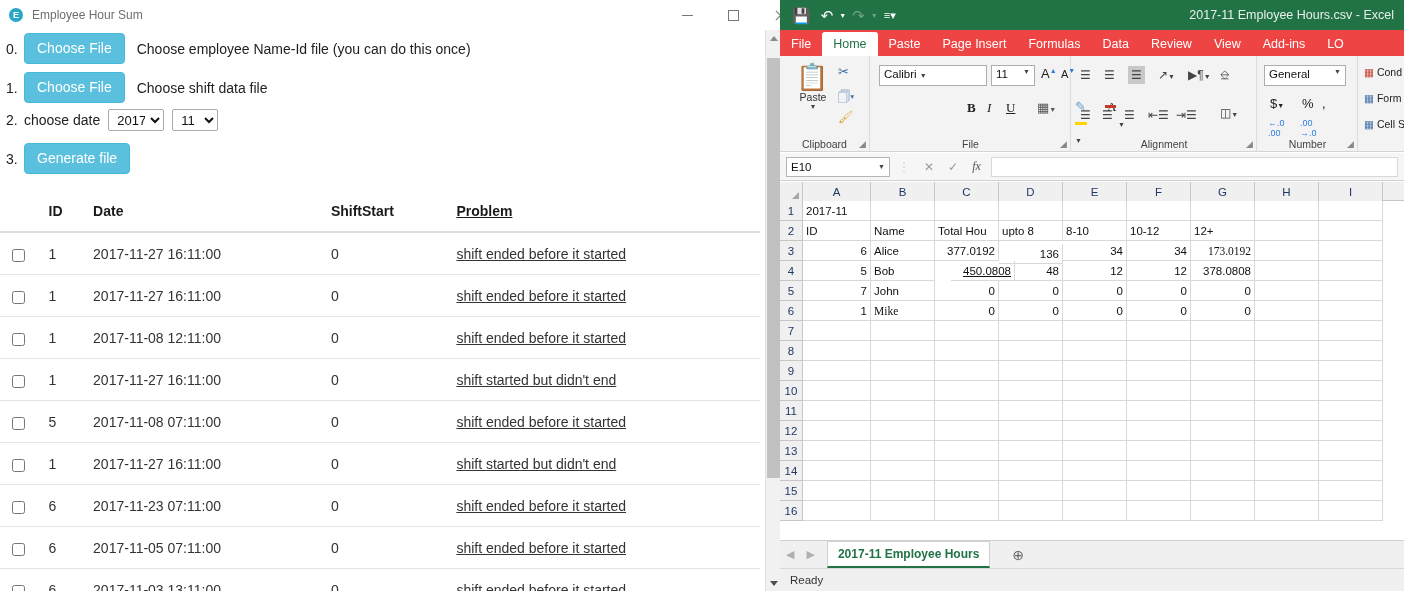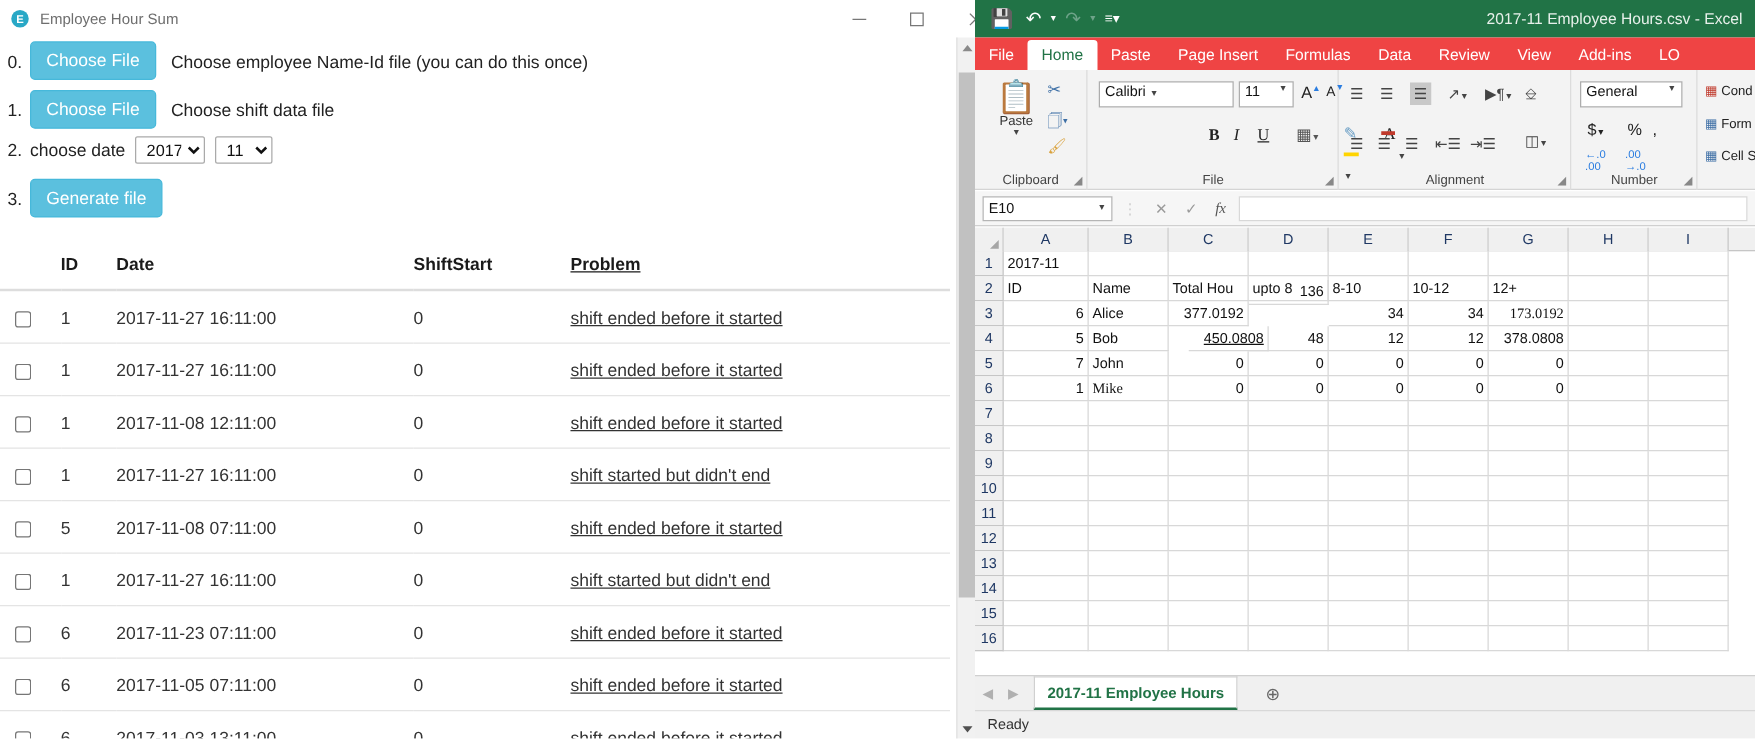--- a/index.html
+++ b/index.html
@@ -579,21 +579,21 @@
           <div class="gcell" style="left: 155px; top: 39px; width: 64px;">Total Hou</div>
           <div class="gcell" style="left: 219px; top: 39px; width: 64px;">upto 8</div>
           <div class="gcell" style="left: 283px; top: 39px; width: 64px;">8-10</div>
           <div class="gcell" style="left: 347px; top: 39px; width: 64px;">10-12</div>
           <div class="gcell" style="left: 411px; top: 39px; width: 64px;">12+</div>
           <div class="gcell" style="left: 475px; top: 39px; width: 64px;"></div>
           <div class="gcell" style="left: 539px; top: 39px; width: 64px;"></div>
           <div class="gcell num" style="left: 23px; top: 59px; width: 68px;">6</div>
           <div class="gcell" style="left: 91px; top: 59px; width: 64px;">Alice</div>
           <div class="gcell num" style="left: 155px; top: 59px; width: 64px;">377.0192</div>
-          <div class="gcell num" style="left: 219px; top: 42px; width: 64px;">136</div>
+          <div class="gcell num" style="left: 219px; top: 62px; width: 64px;">136</div>
           <div class="gcell num" style="left: 283px; top: 59px; width: 64px;">34</div>
           <div class="gcell num" style="left: 347px; top: 59px; width: 64px;">34</div>
           <div class="gcell num" style="left: 411px; top: 59px; width: 64px; font-family: Liberation Serif, serif;">173.0192</div>
           <div class="gcell" style="left: 475px; top: 59px; width: 64px;"></div>
           <div class="gcell" style="left: 539px; top: 59px; width: 64px;"></div>
           <div class="gcell num" style="left: 23px; top: 79px; width: 68px;">5</div>
           <div class="gcell" style="left: 91px; top: 79px; width: 64px;">Bob</div>
           <div class="gcell num" style="left: 171px; top: 79px; width: 64px; text-decoration: underline;">450.0808</div>
           <div class="gcell num" style="left: 219px; top: 79px; width: 64px;">48</div>
           <div class="gcell num" style="left: 283px; top: 79px; width: 64px;">12</div>

